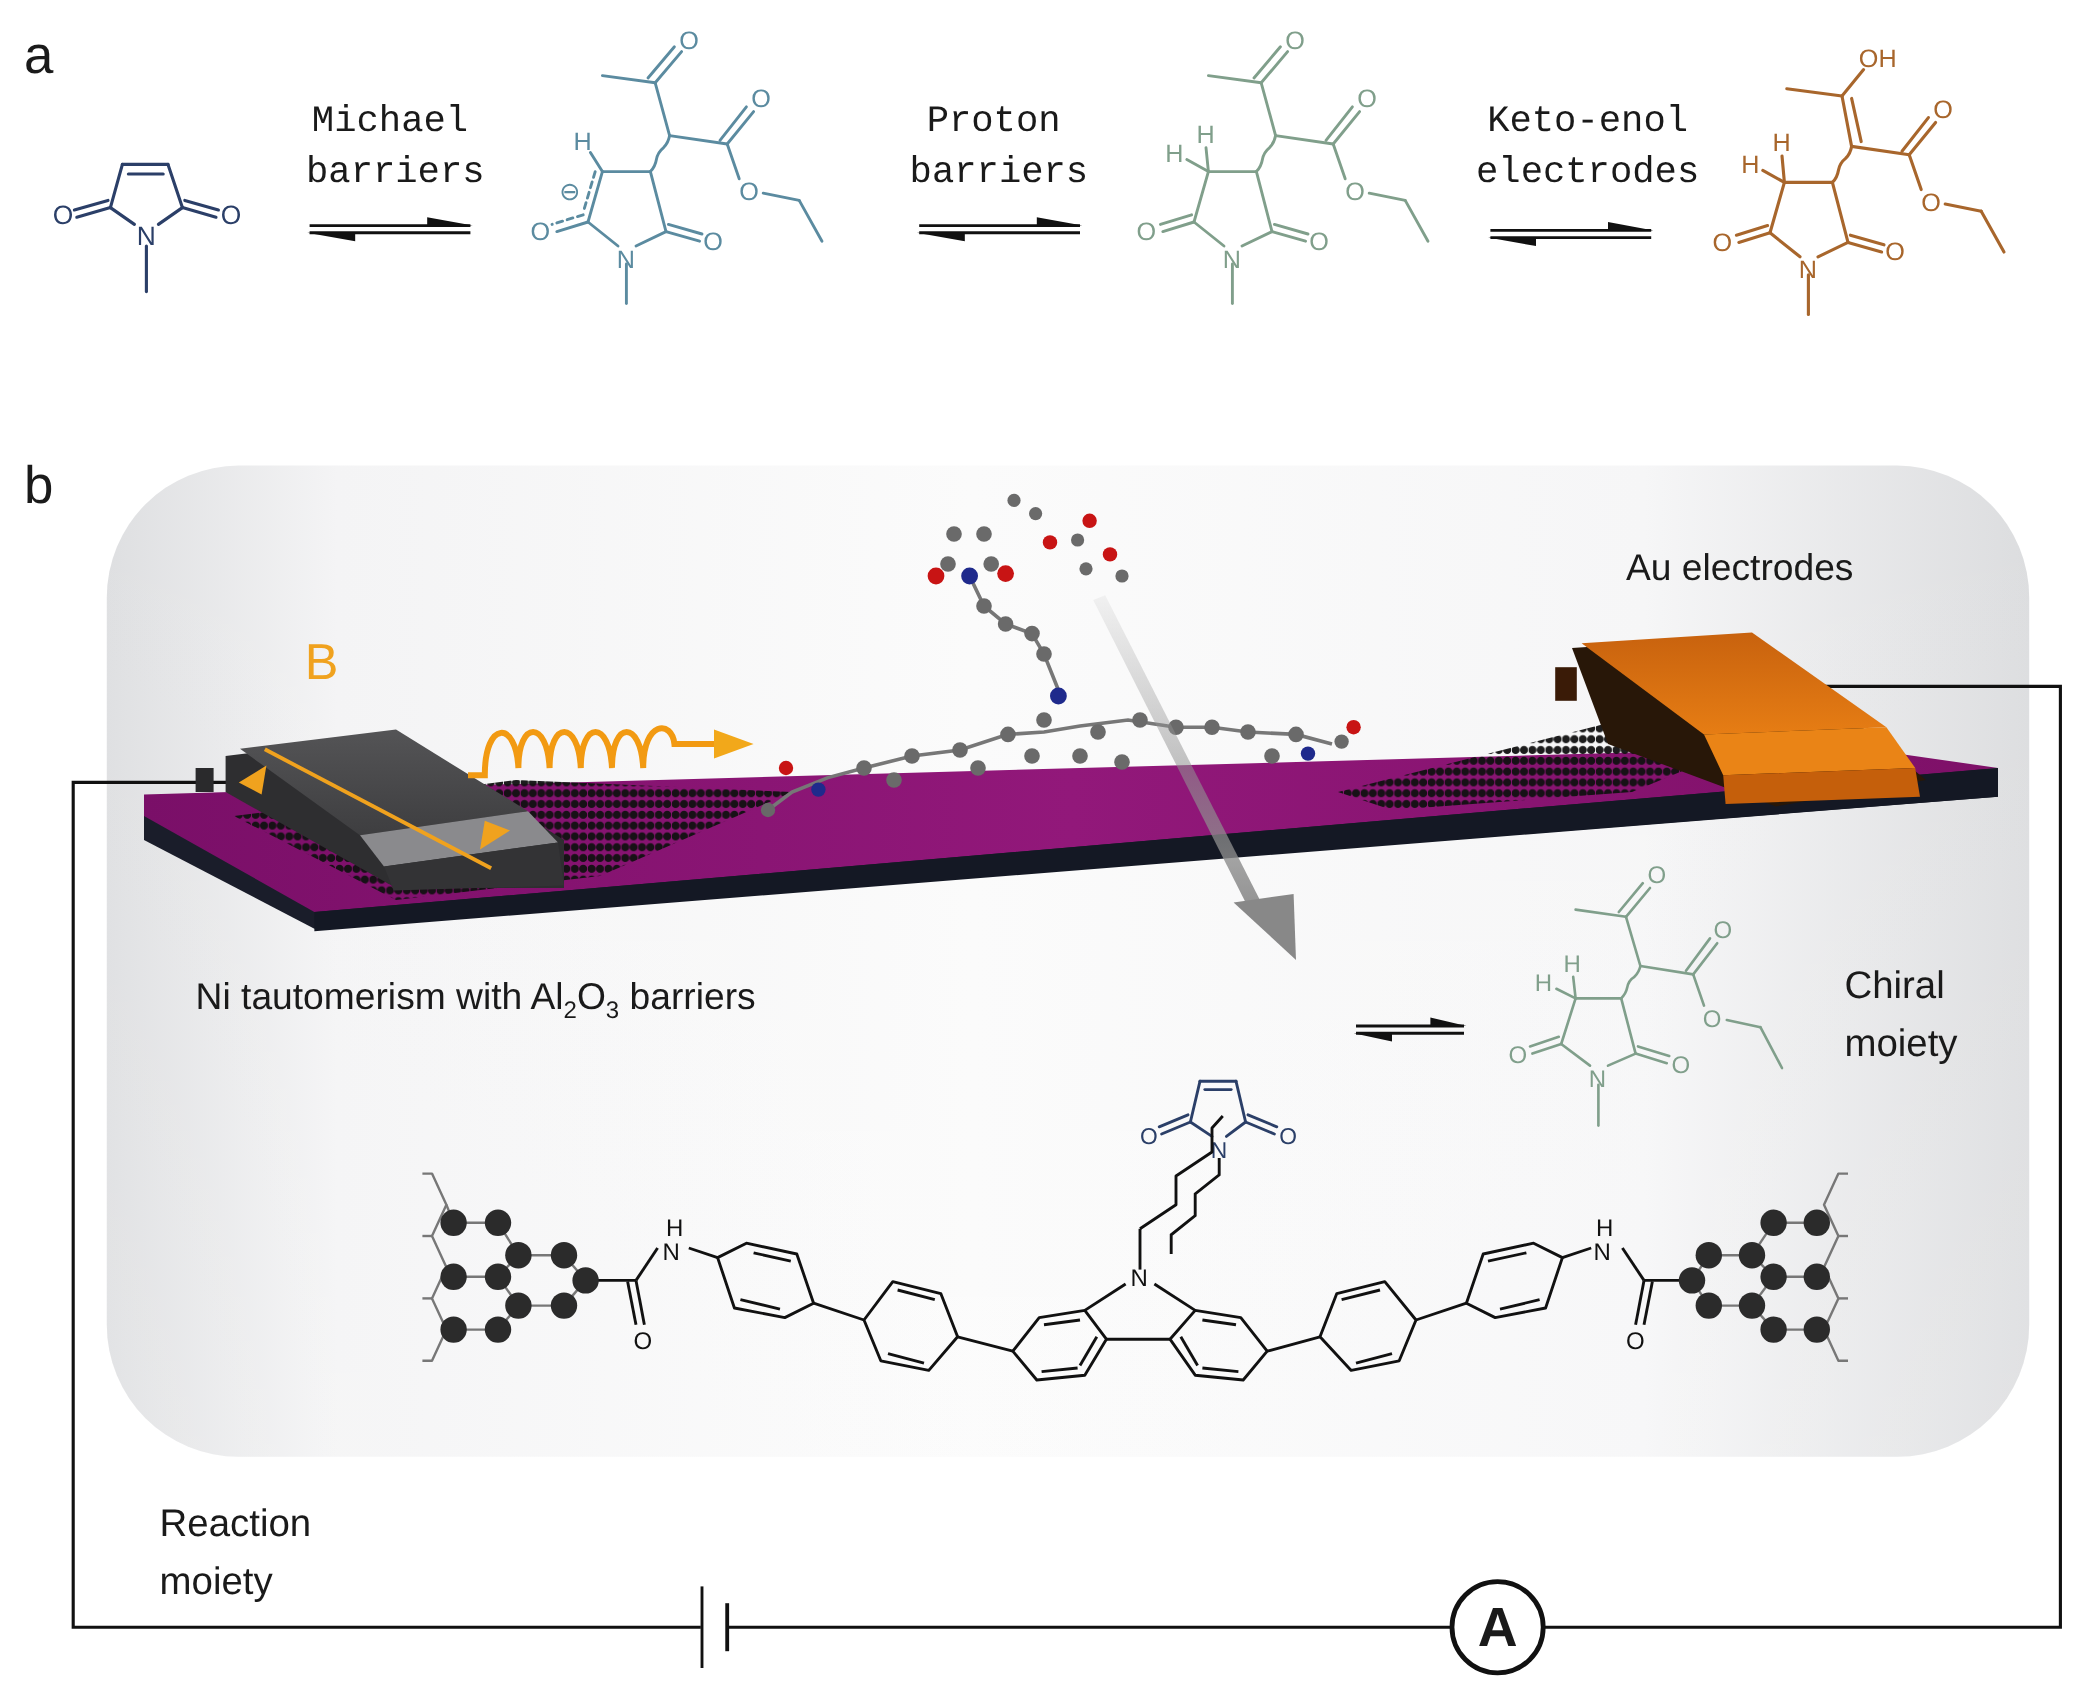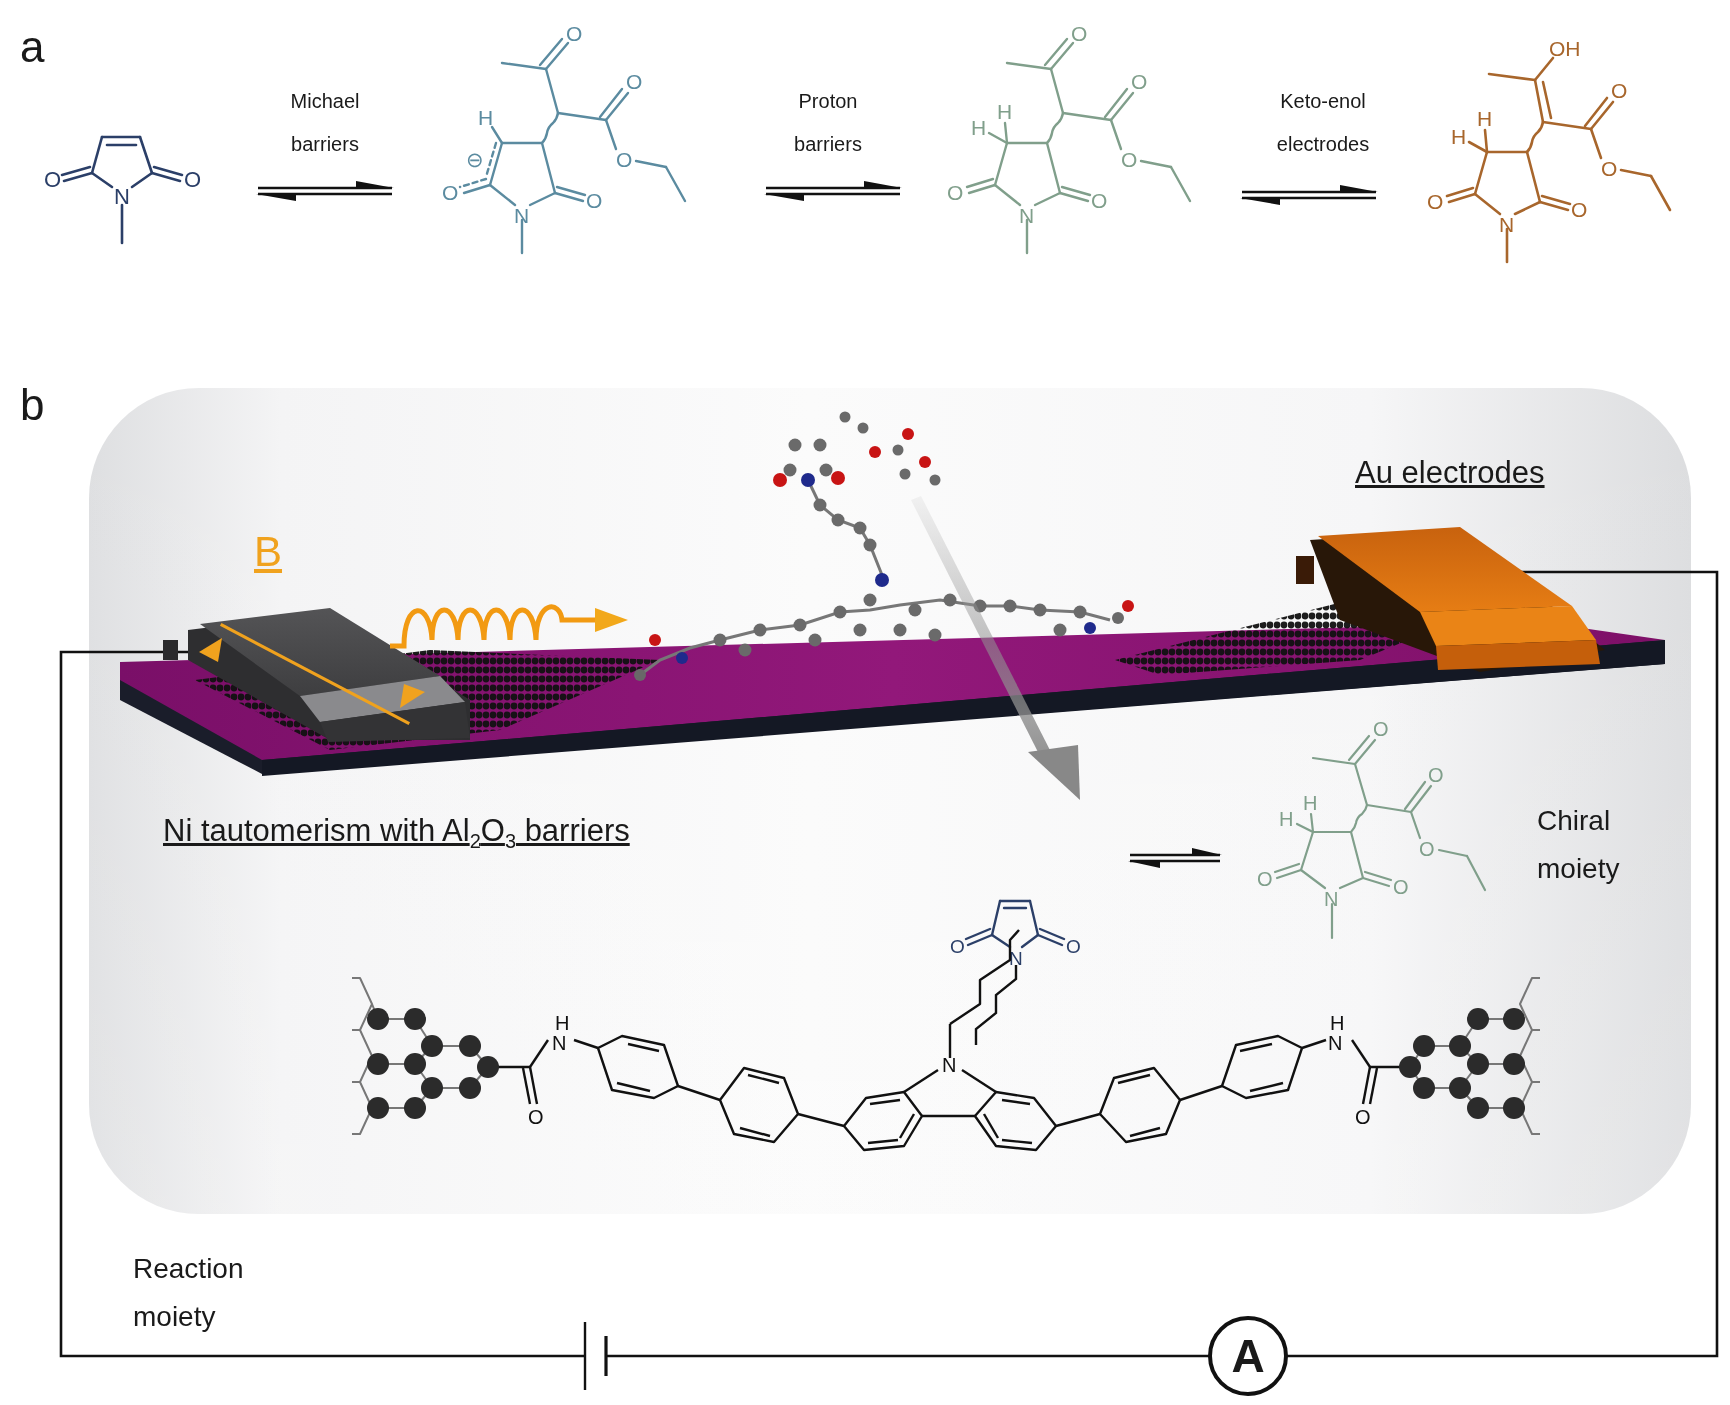--- a/index.html
+++ b/index.html
@@ -1,21 +1,21 @@
 <!DOCTYPE html>
 <html><head>
 <meta charset="utf-8">
 <style>
   html, body { margin:0; padding:0; background:#ffffff; }
   body { width:1730px; height:1405px; position:relative; overflow:hidden; font-family:"Liberation Sans", sans-serif; color:#1a1a1a; }
   .abs { position:absolute; }
   .panel-label { position:absolute; font-size:44px; font-family:"Liberation Sans", sans-serif; color:#1a1a1a; }
-  .rxn-label { position:absolute; font-size:20px; text-align:center; line-height:43px; color:#1a1a1a; white-space:nowrap; }
-  .callout { position:absolute; font-size:31px; color:#1a1a1a; white-space:nowrap;text-decoration:underline; }
-  .callout-lg { position:absolute; font-size:28px; color:#1a1a1a; line-height:48px; }
+  .rxn-label { position:absolute; font-size:31px; text-align:center; line-height:43px; color:#1a1a1a; white-space:nowrap;font-family:Liberation Mono, monospace; }
+  .callout { position:absolute; font-size:31px; color:#1a1a1a; white-space:nowrap; }
+  .callout-lg { position:absolute; font-size:32px; color:#1a1a1a; line-height:48px; }
   svg text { font-family:"Liberation Sans", sans-serif; }
   #chamber { position:absolute; left:89px; top:388px; width:1602px; height:826px; border-radius:110px;
      background: linear-gradient(90deg, #dedfe1 0%, #f4f4f5 12%, #fbfbfb 45%, #f6f6f7 80%, #dcdddf 100%); }
   #chamber::after { content:""; position:absolute; inset:0; border-radius:110px;
      background: linear-gradient(180deg, rgba(255,255,255,0.0) 0%, rgba(255,255,255,0.15) 100%); }
   .mol { position:absolute; overflow:visible; }
 </style>
 </head>
 <body>
 

